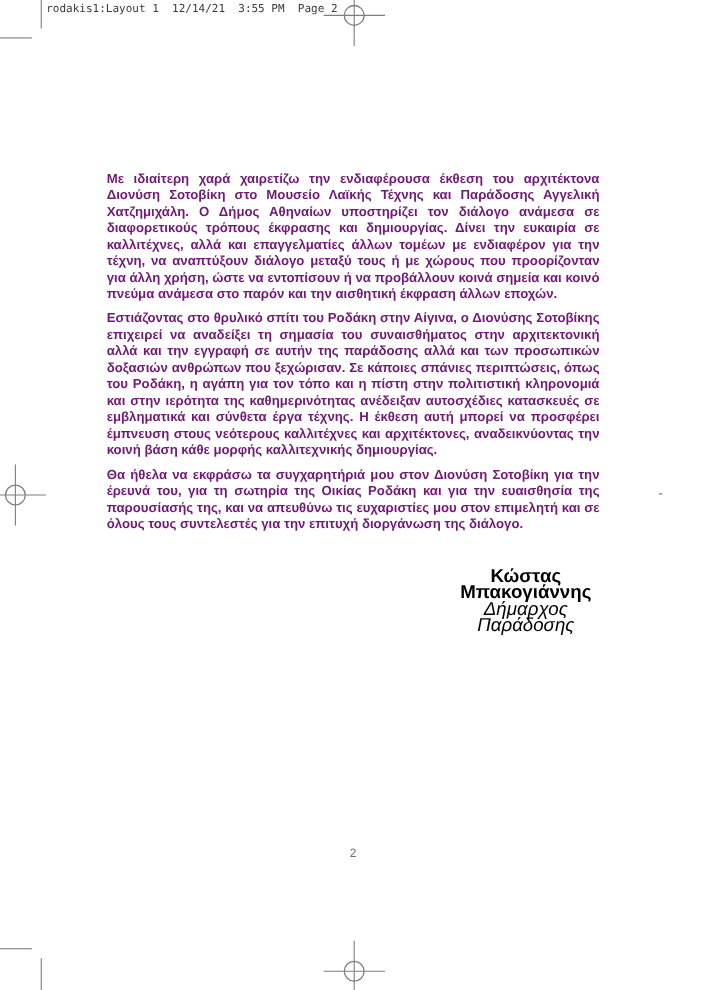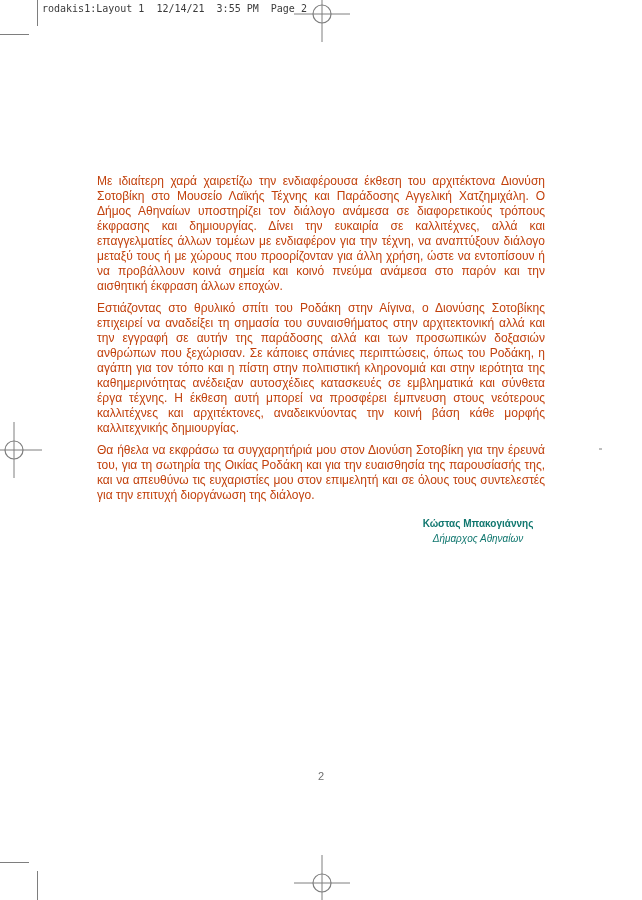--- a/index.html
+++ b/index.html
@@ -19,36 +19,37 @@
     font-size: 10px;
     line-height: 13px;
     color: #3b3b3b;
     white-space: pre;
   }
   .mark { position: absolute; background: #7e7e7e; }
   .regmark { position: absolute; width: 56px; height: 56px; }
   .textcol {
     position: absolute;
     left: 97px;
-    top: 174px;
+    top: 155px;
     width: 448px;
-    color: #c2410c;
+    color: #701a75;
     font-size: 12px;
     line-height: 15px;
     text-align: justify;
+    font-weight: bold;
   }
   .textcol .para { margin: 0 0 7px 0; }
   .signature {
     position: absolute;
     top: 516px;
     left: 400px;
     width: 156px;
     text-align: center;
-    color: #0f766e;
-    font-size: 10px;
+    color: #000000;
+    font-size: 17px;
     line-height: 15px;
   }
   .sig-name { font-weight: bold; }
   .sig-title { font-style: italic; }
   .pagenum {
     position: absolute;
     left: 37px;
     top: 770px;
     width: 568px;
     text-align: center;
@@ -94,18 +95,18 @@
   </svg>
 
   <div class="textcol">
     <p class="para">Με ιδιαίτερη χαρά χαιρετίζω την ενδιαφέρουσα έκθεση του αρχιτέκτονα Διονύση Σοτοβίκη στο Μουσείο Λαϊκής Τέχνης και Παράδοσης Αγγελική Χατζημιχάλη. Ο Δήμος Αθηναίων υποστηρίζει τον διάλογο ανάμεσα σε διαφορετικούς τρόπους έκφρασης και δημιουργίας. Δίνει την ευκαιρία σε καλλιτέχνες, αλλά και επαγγελματίες άλλων τομέων με ενδιαφέρον για την τέχνη, να αναπτύξουν διάλογο μεταξύ τους ή με χώρους που προορίζονταν για άλλη χρήση, ώστε να εντοπίσουν ή να προβάλλουν κοινά σημεία και κοινό πνεύμα ανάμεσα στο παρόν και την αισθητική έκφραση άλλων εποχών.</p>
     <p class="para">Εστιάζοντας στο θρυλικό σπίτι του Ροδάκη στην Αίγινα, ο Διονύσης Σοτοβίκης επιχειρεί να αναδείξει τη σημασία του συναισθήματος στην αρχιτεκτονική αλλά και την εγγραφή σε αυτήν της παράδοσης αλλά και των προσωπικών δοξασιών ανθρώπων που ξεχώρισαν. Σε κάποιες σπάνιες περιπτώσεις, όπως του Ροδάκη, η αγάπη για τον τόπο και η πίστη στην πολιτιστική κληρονομιά και στην ιερότητα της καθημερινότητας ανέδειξαν αυτοσχέδιες κατασκευές σε εμβληματικά και σύνθετα έργα τέχνης. Η έκθεση αυτή μπορεί να προσφέρει έμπνευση στους νεότερους καλλιτέχνες και αρχιτέκτονες, αναδεικνύοντας την κοινή βάση κάθε μορφής καλλιτεχνικής δημιουργίας.</p>
     <p class="para">Θα ήθελα να εκφράσω τα συγχαρητήριά μου στον Διονύση Σοτοβίκη για την έρευνά του, για τη σωτηρία της Οικίας Ροδάκη και για την ευαισθησία της παρουσίασής της, και να απευθύνω τις ευχαριστίες μου στον επιμελητή και σε όλους τους συντελεστές για την επιτυχή διοργάνωση της διάλογο.</p>
   </div>
 
   <div class="signature">
     <div class="sig-name">Κώστας Μπακογιάννης</div>
-    <div class="sig-title">Δήμαρχος Αθηναίων</div>
+    <div class="sig-title">Δήμαρχος Παράδοσης</div>
   </div>
 
   <div class="pagenum">2</div>
 
 </div>
 
 </body></html>

